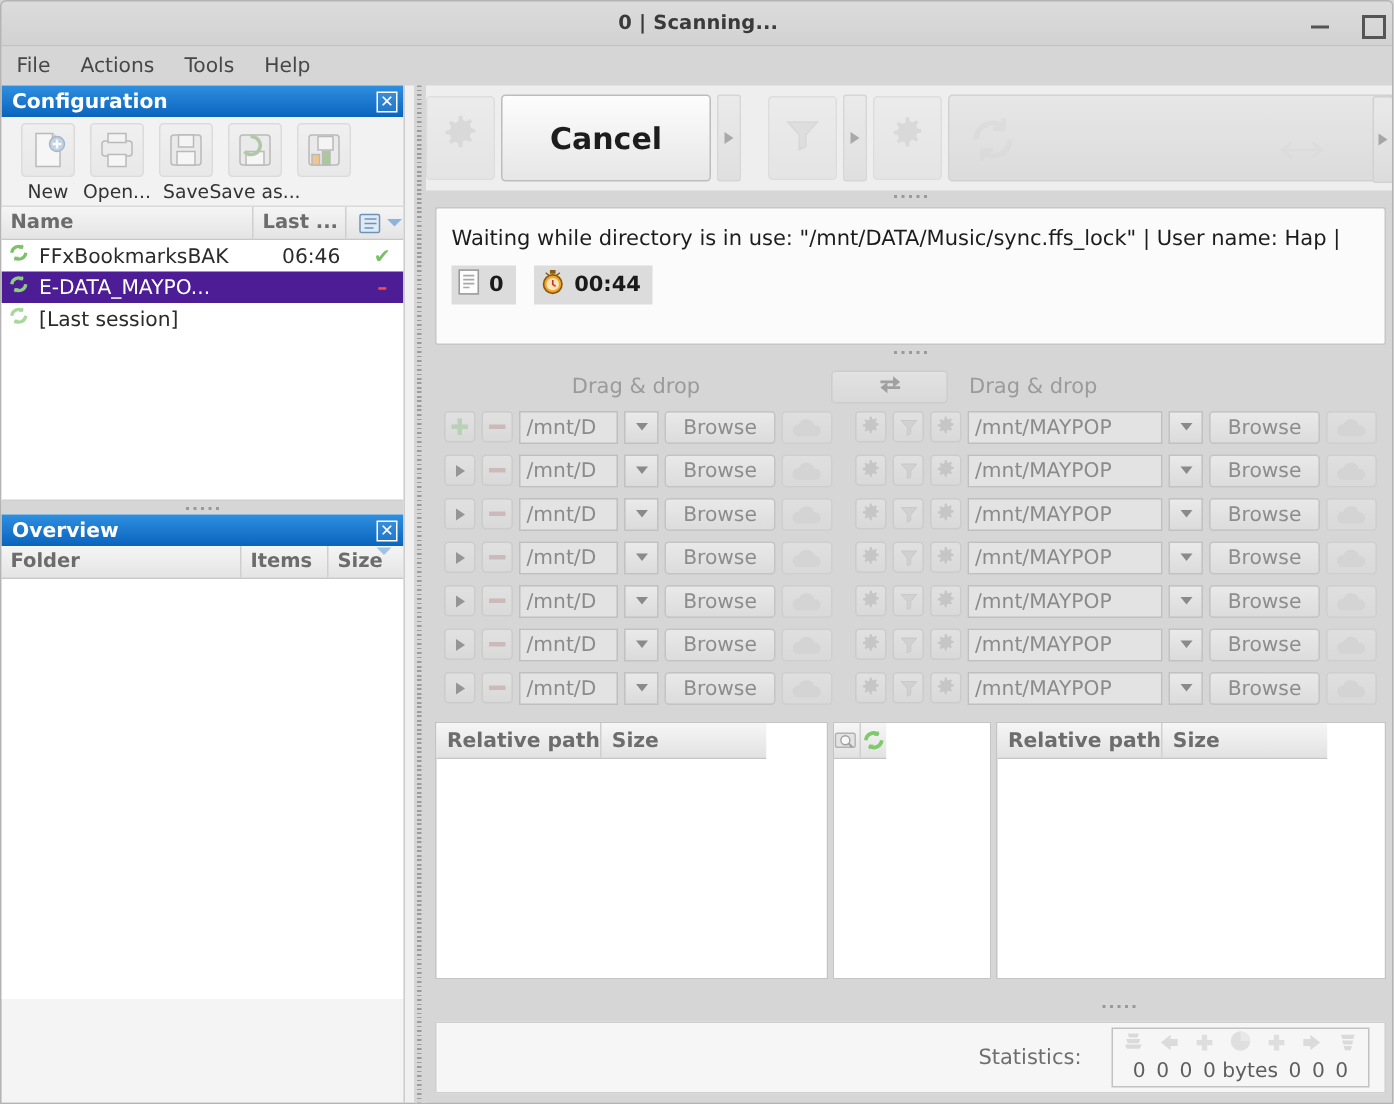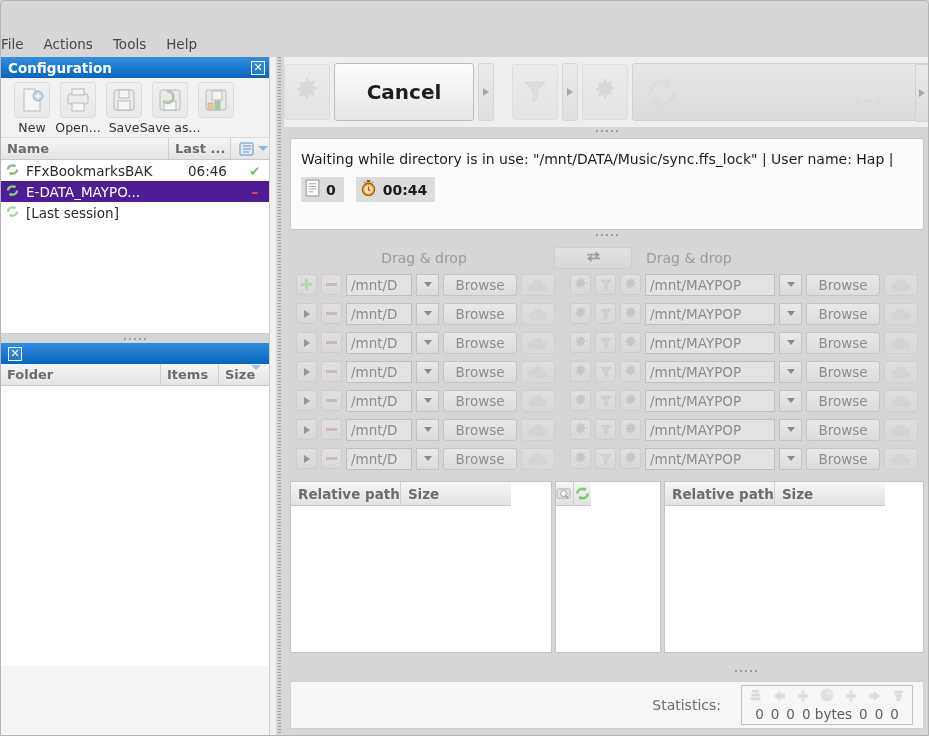--- a/index.html
+++ b/index.html
@@ -44,21 +44,21 @@
   }
   .win-btn.max::after {
     content: ""; position: absolute; left: 2px; top: 2px;
     width: 12px; height: 12px; border: 2px solid #555;
   }
 
   
   .menubar {
     position: absolute; left: 0; top: 30px; width: 929px; height: 26px;
     background: #d6d6d6;
-    display: flex; align-items: center; gap: 20px;
+    display: flex; align-items: center; padding-left: 10px; gap: 20px;
   }
   .menu-item { font-size: 13.5px; color: #474747; cursor: default; }
 
   
   .leftcol {
     position: absolute; left: 0; top: 56px; width: 268px; height: 680px;
     background: #f4f4f4;
   }
   .pane-caption {
     height: 21px; background: linear-gradient(#2f8fe0, #0a64bd);
@@ -300,20 +300,27 @@
     border: 1px solid #cdcdcd; border-radius: 2px;
     background: linear-gradient(#e9e9e9,#dadada);
     display: flex; align-items: center; justify-content: center;
   }
 </style>
 </head>
 <body>
 
 <div id="app">
 
+  <div class="titlebar">
+    <div class="title-text">0 | Scanning...</div>
+    <div class="win-btns">
+      <div class="win-btn min"></div>
+      <div class="win-btn max"></div>
+    </div>
+  </div>
 
   <div class="menubar">
     <div class="menu-item">File</div>
     <div class="menu-item">Actions</div>
     <div class="menu-item">Tools</div>
     <div class="menu-item">Help</div>
   </div>
 
   <div class="leftcol">
 
@@ -435,20 +442,21 @@
 
     <div class="hdots">
       <i></i>
         <i></i>
         <i></i>
         <i></i>
         <i></i>
     </div>
 
     <div class="pane-caption">
+      <div class="cap-title">Overview</div>
       <div class="cap-close">✕</div>
     </div>
     <div class="lst-header">
       <div style="width:160px">Folder</div>
       <div style="width:58px">Items</div>
       <div style="width:50px;border-right:none;position:relative">
         <span>Size</span>
         <span style="position:absolute;right:8px;top:1px;width:0;height:0;border-left:5px solid transparent;border-right:5px solid transparent;border-top:5px solid #9dc4e6"></span>
       </div>
     </div>

